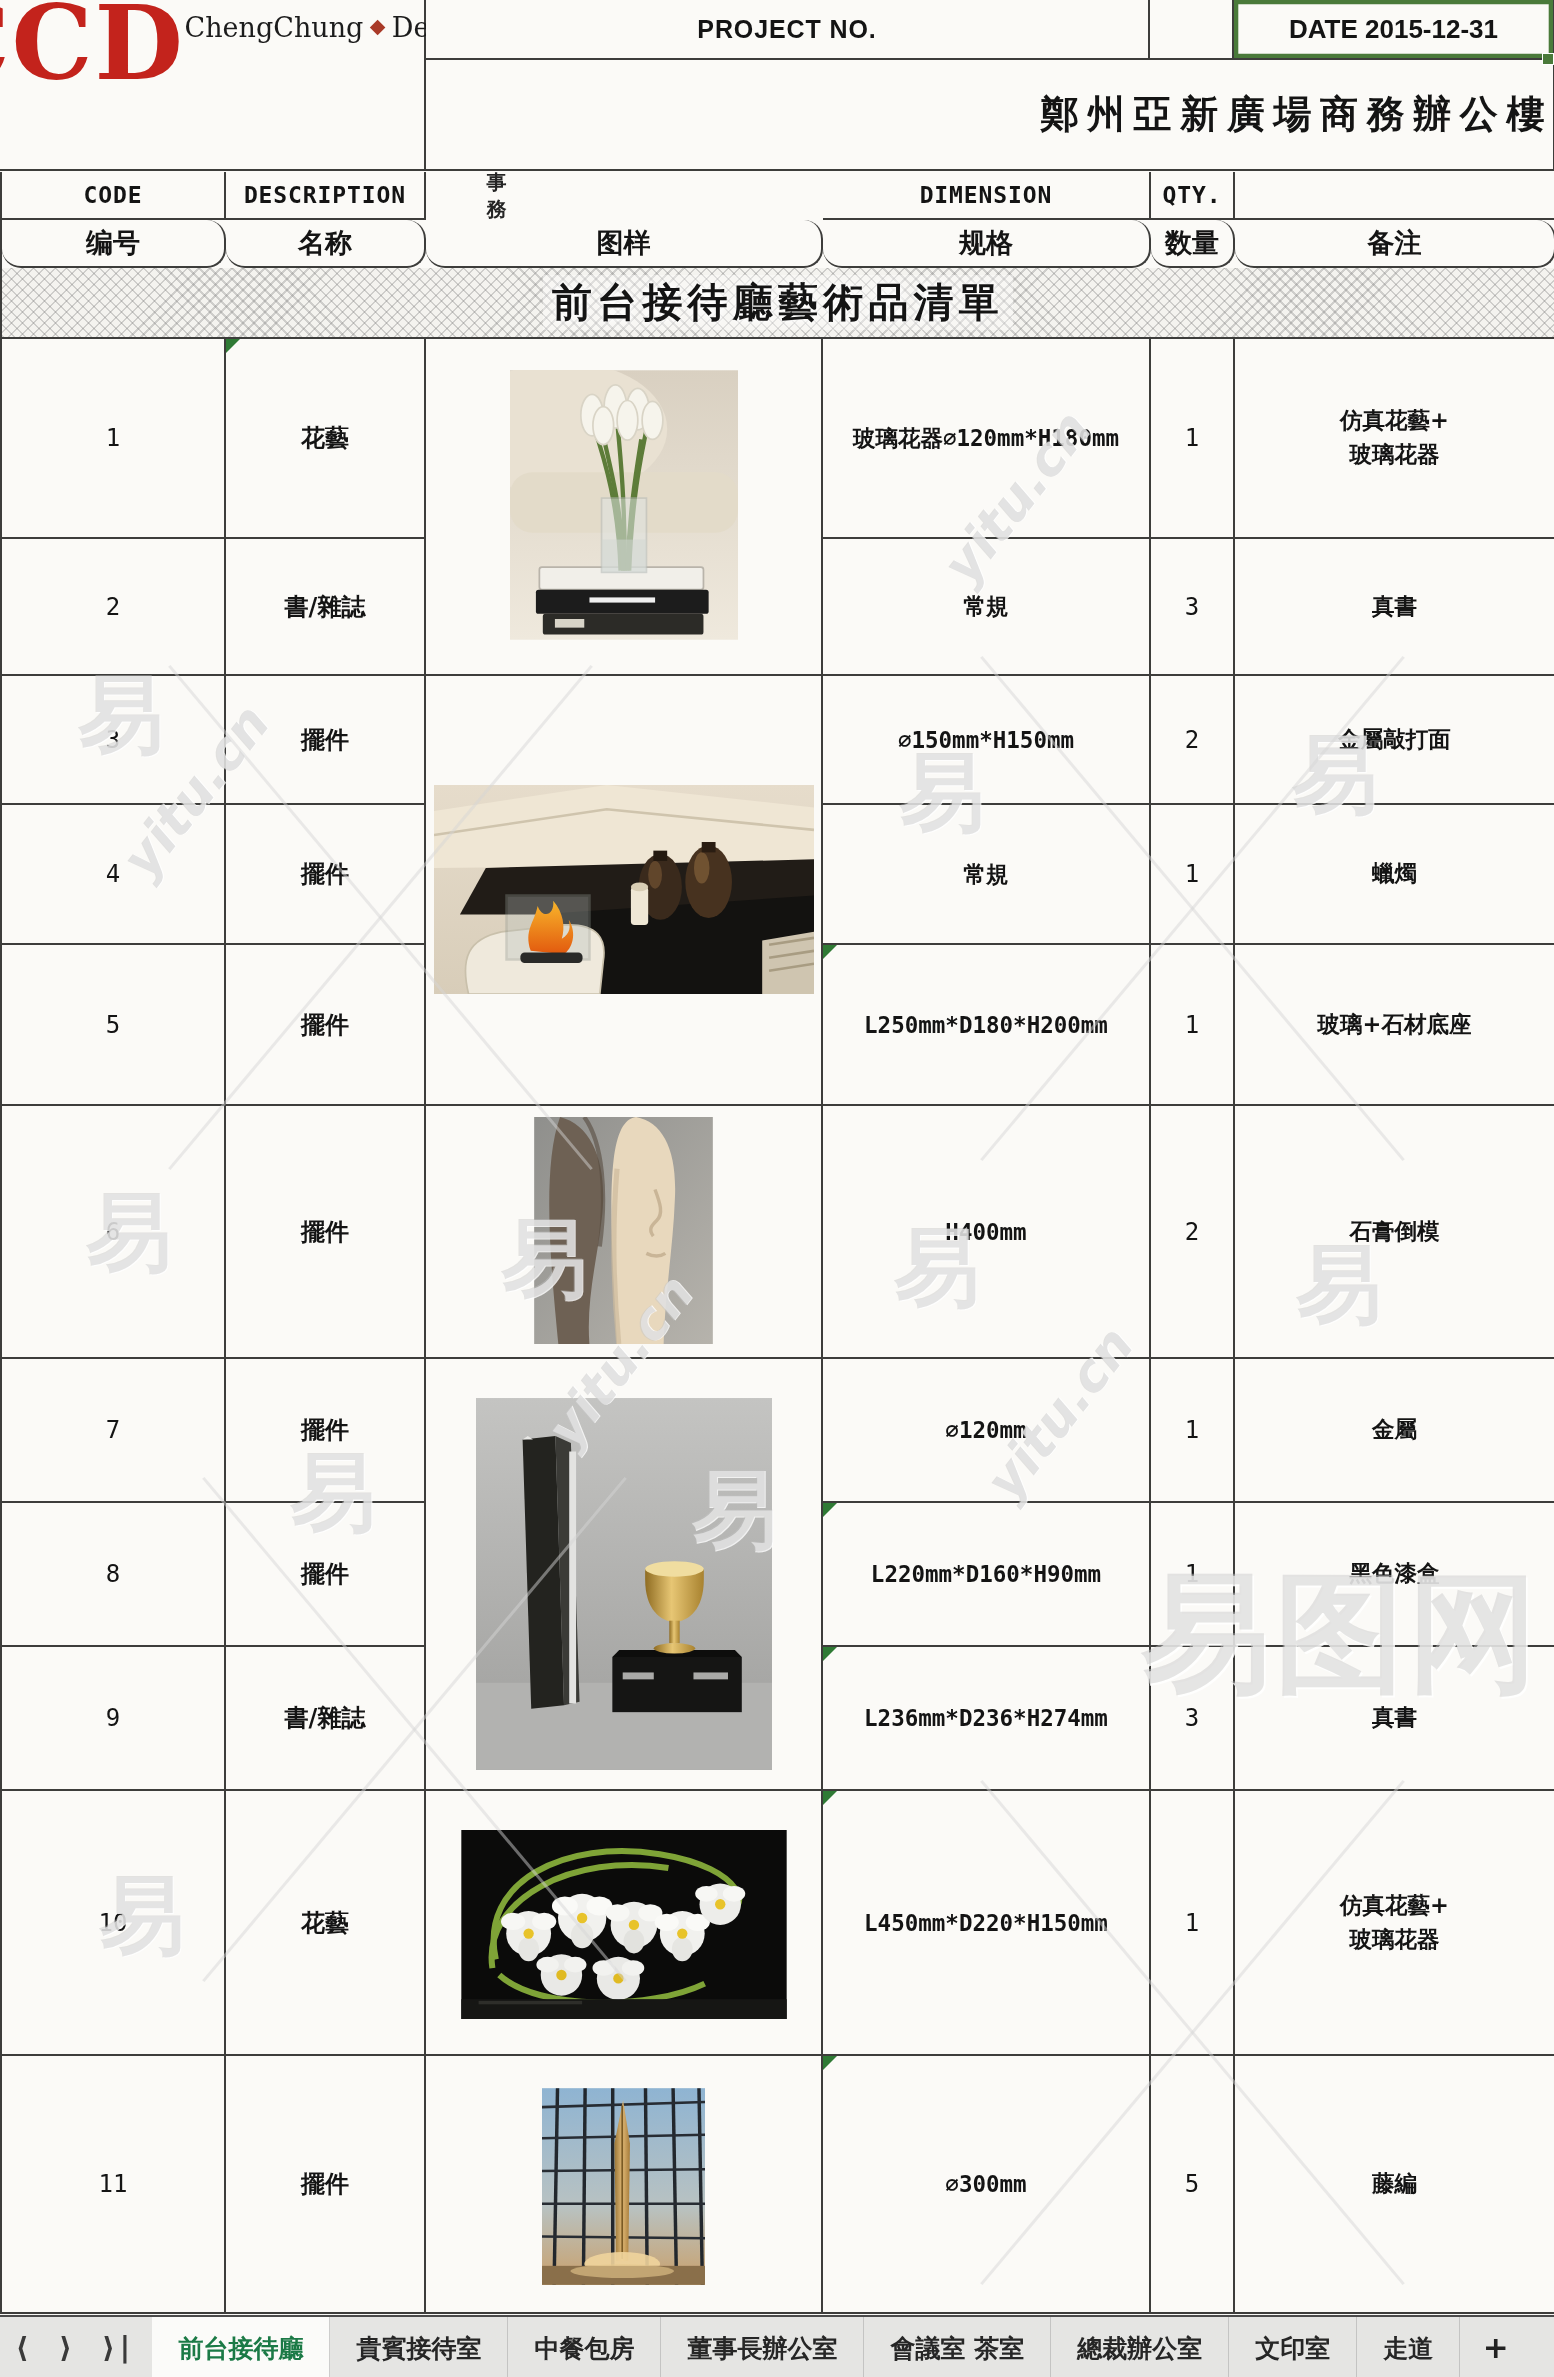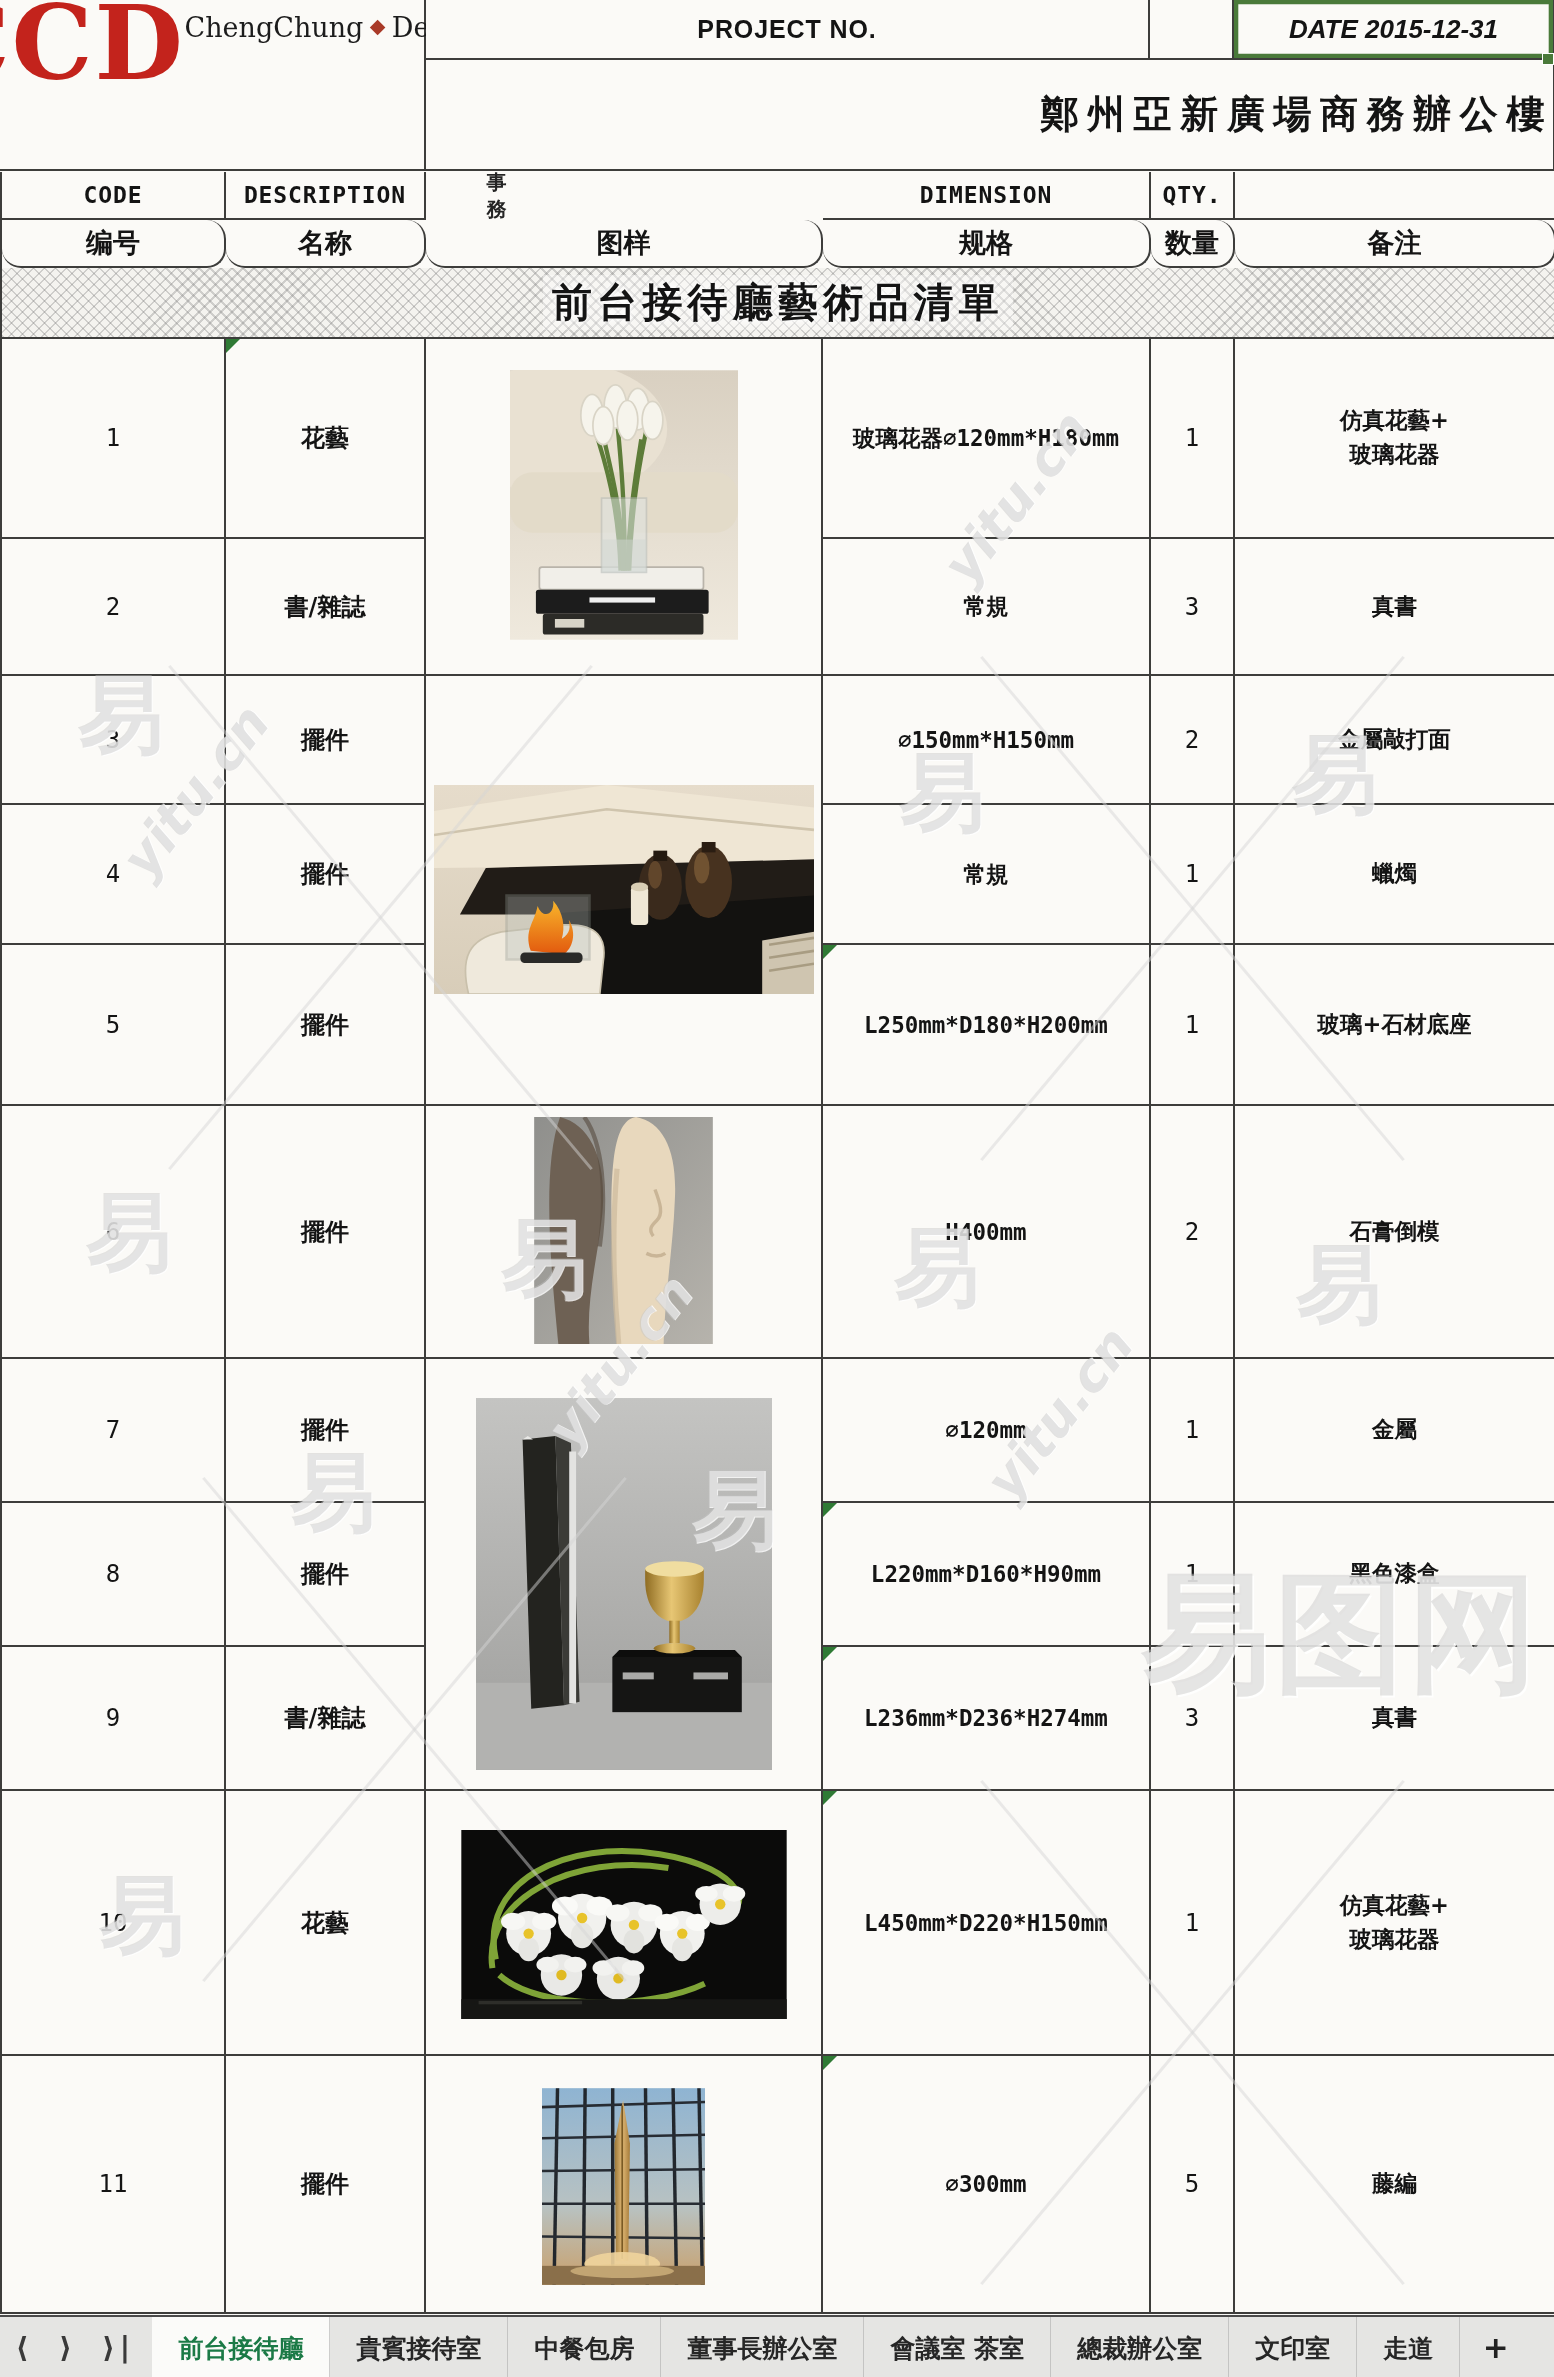--- a/index.html
+++ b/index.html
@@ -13,21 +13,21 @@
     width:1555px;height:172px;background:#fbfaf7;box-sizing:border-box;
   }
   .hc{box-sizing:border-box;border-right:2.6px solid #3d3d3b;border-bottom:2.6px solid #3d3d3b;
       display:flex;align-items:center;justify-content:center;background:#fbfaf7;position:relative;}
   .logo-cell{grid-row:1 / span 2;grid-column:1;flex-direction:row;align-items:flex-start;justify-content:center;padding-left:19px;}
   .logo-main{font-family:"DejaVu Serif",serif;font-weight:700;font-size:102px;line-height:86px;color:#c3231c;letter-spacing:1.7px;}
   .logo-en{font-family:"DejaVu Serif",serif;font-weight:400;font-size:27px;margin-top:12px;color:#1c1c1c;display:flex;align-items:center;gap:8.6px;}
   .diamond{width:11.2px;height:11.2px;background:#a93a28;transform:rotate(45deg);display:inline-block;}
   .logo-cn{font-family:Liberation Mono, monospace;font-weight:700;font-size:20px;letter-spacing:7.8px;color:#242424;margin-top:7px;}
   .projno{font-family:"Liberation Sans",sans-serif;font-weight:700;font-size:25px;letter-spacing:0.9px;}
-  .date-cell{box-shadow:inset 0 0 0 4.3px #4a7a3a;font-style:italic;}
+  .date-cell{box-shadow:inset 0 0 0 4.3px #4a7a3a;}
   .date-txt{font-family:"Liberation Sans",sans-serif;font-weight:700;font-size:26px;}
   .fill-handle{position:absolute;right:-0.9px;bottom:-7px;width:12px;height:12px;background:#4a7a3a;border:1.7px solid #fff;box-sizing:border-box;z-index:4;}
   .pname-cell{grid-row:2;grid-column:2 / span 3;justify-content:flex-end;}
   .pname{font-family:"DejaVu Serif",serif;font-weight:600;font-size:38px;letter-spacing:8.6px;}
   
   .tbl{
     display:grid;width:1555px;box-sizing:border-box;border-left:2.6px solid #3d3d3b;
     grid-template-columns:224px 200px 397px 328px 84px 321px;
     grid-template-rows:48px 48px 71px 200px 137px 129px 140px 161px 253px 144px 144px 144px 265px 258px;
     background:#fbfaf7;

